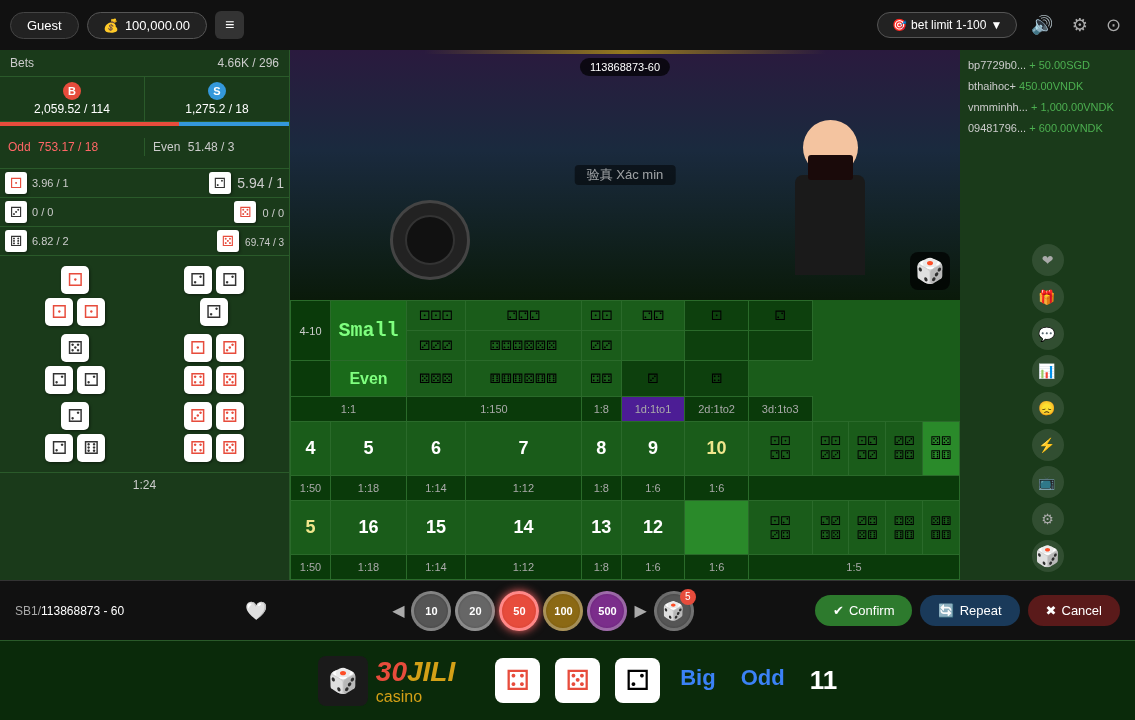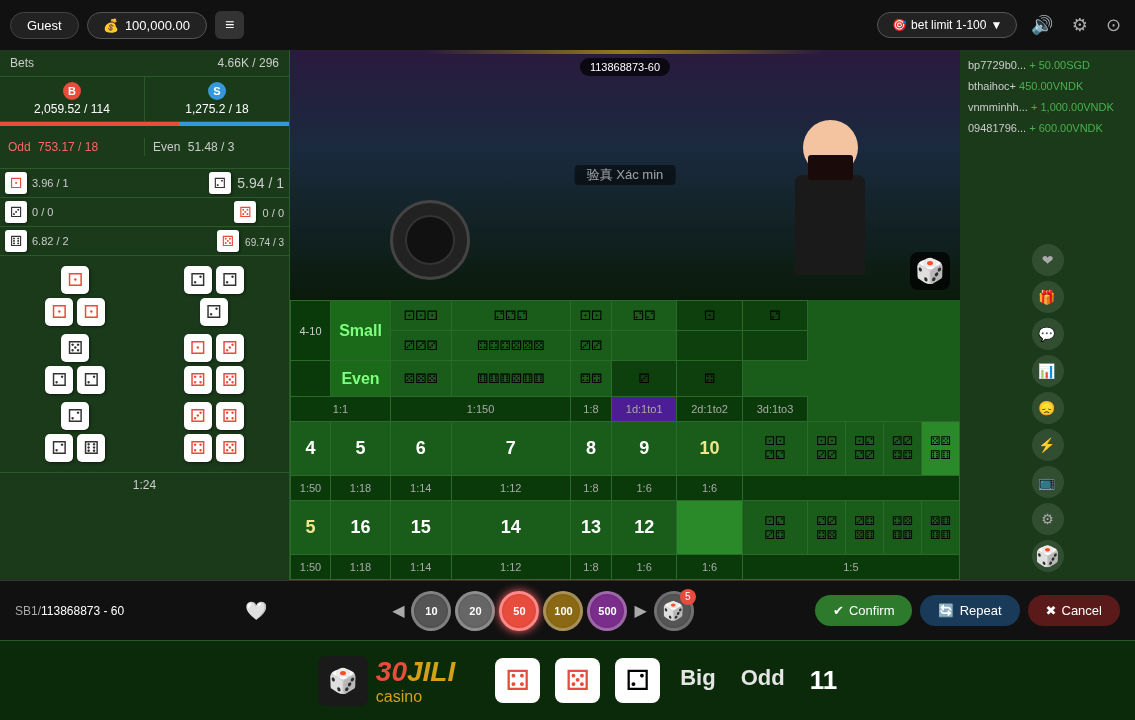--- a/index.html
+++ b/index.html
@@ -384,21 +384,21 @@
       display: flex; align-items: center; justify-content: center;
       font-size: 28px;
     }
     .result-labels {
       display: flex;
       gap: 25px;
     }
     .result-label {
       font-size: 22px;
       font-weight: bold;
-      color: #e5e5e5;
+      color: #3b82f6;
     }
     .result-number {
       font-size: 26px;
       font-weight: bold;
       color: #fff;
     }
 
     
     .right-panel-top::-webkit-scrollbar { width: 4px; }
     .right-panel-top::-webkit-scrollbar-track { background: #0a1a0a; }
@@ -630,21 +630,21 @@
 
       <div class="betting-table-section">
 
         <table style="width:100%;height:100%;border-collapse:collapse;">
           <tbody>
 
             <tr>
               <td rowspan="2" style="width:40px;border:1px solid #2a6a2a;background:#0a3a0a;color:#ccc;font-size:11px;text-align:center;">
                 <div>4-10</div>
               </td>
-              <td rowspan="2" style="width:60px;border:1px solid #2a6a2a;background:#1a6a1a;color:#7fff7f;font-size:16px;font-weight:bold;text-align:center;">
+              <td rowspan="2" style="width:76px;border:1px solid #2a6a2a;background:#1a6a1a;color:#7fff7f;font-size:20px;font-weight:bold;text-align:center;font-family:Liberation Mono, monospace;">
                 <div>Small</div>
               </td>
 
               <td style="border:1px solid #2a6a2a;background:#1a5c1a;text-align:center;font-size:13px;cursor:pointer;">⚀⚀⚀</td>
               <td style="border:1px solid #2a6a2a;background:#1a5c1a;text-align:center;font-size:13px;cursor:pointer;">⚁⚁⚁</td>
               <td style="border:1px solid #2a6a2a;background:#1a5c1a;text-align:center;font-size:13px;cursor:pointer;">⚀⚀</td>
               <td style="border:1px solid #2a6a2a;background:#1a5c1a;text-align:center;font-size:13px;cursor:pointer;">⚁⚁</td>
               <td style="border:1px solid #2a6a2a;background:#0d400d;text-align:center;font-size:13px;cursor:pointer;">⚀</td>
               <td style="border:1px solid #2a6a2a;background:#0d400d;text-align:center;font-size:13px;cursor:pointer;">⚁</td>
             </tr>

